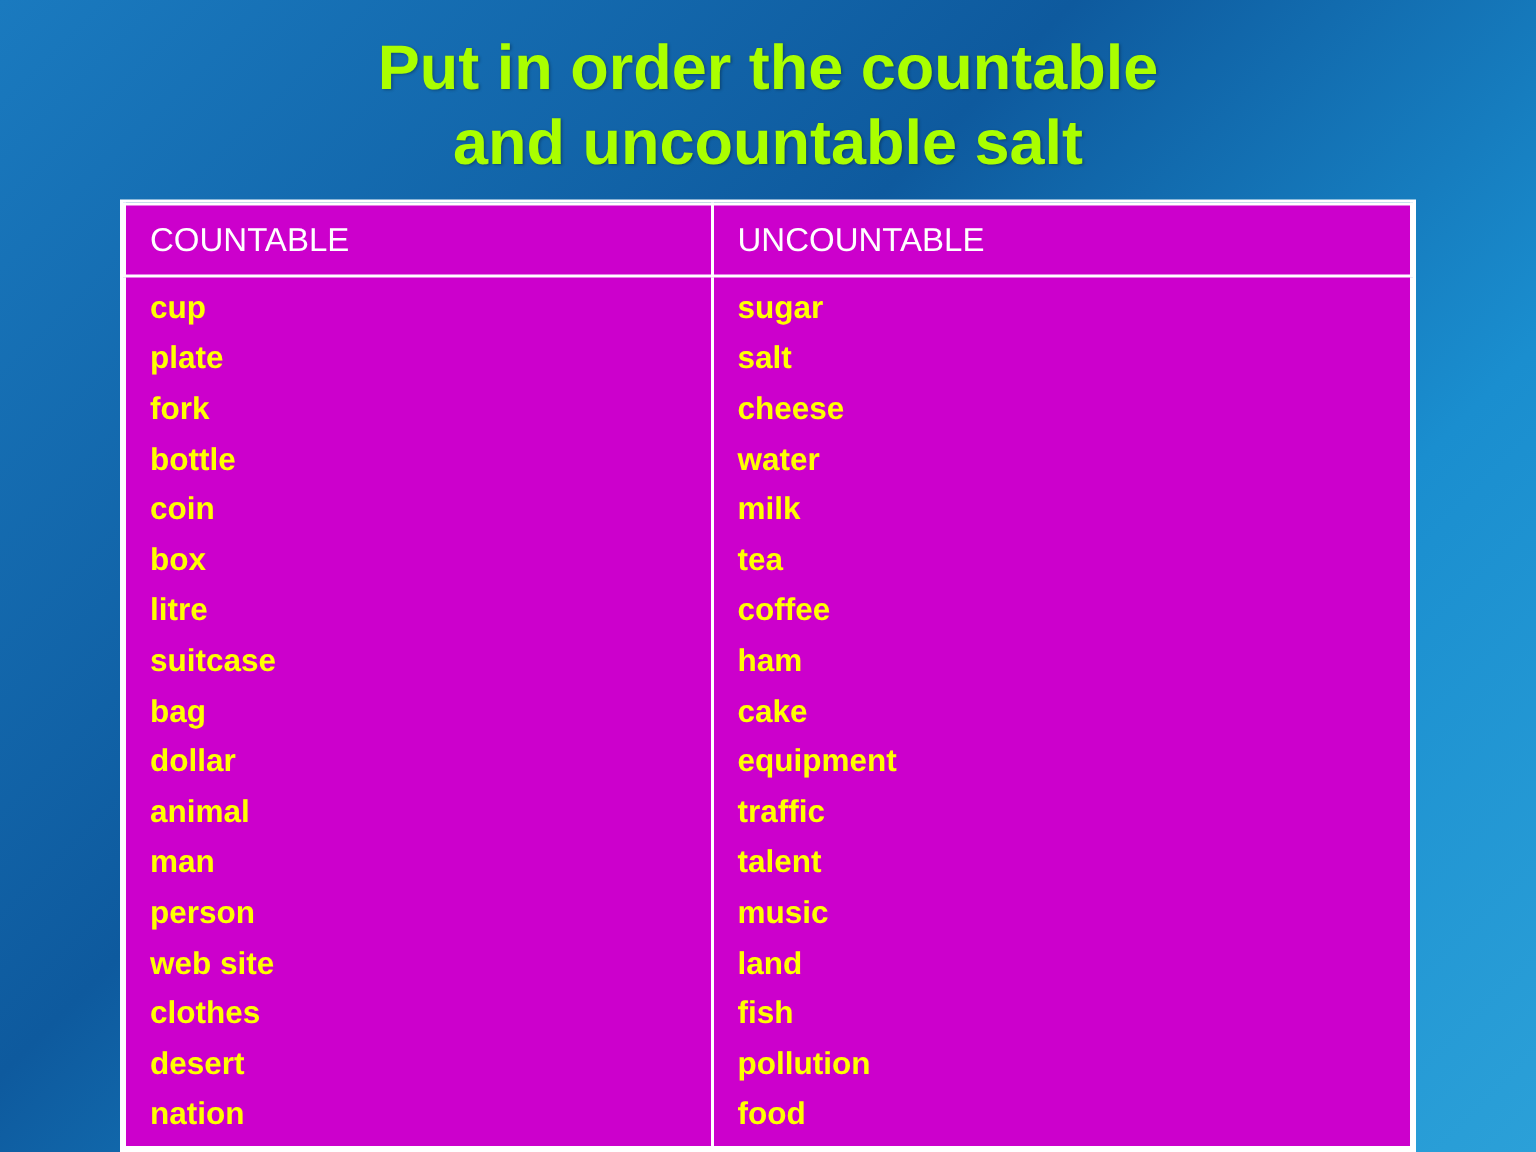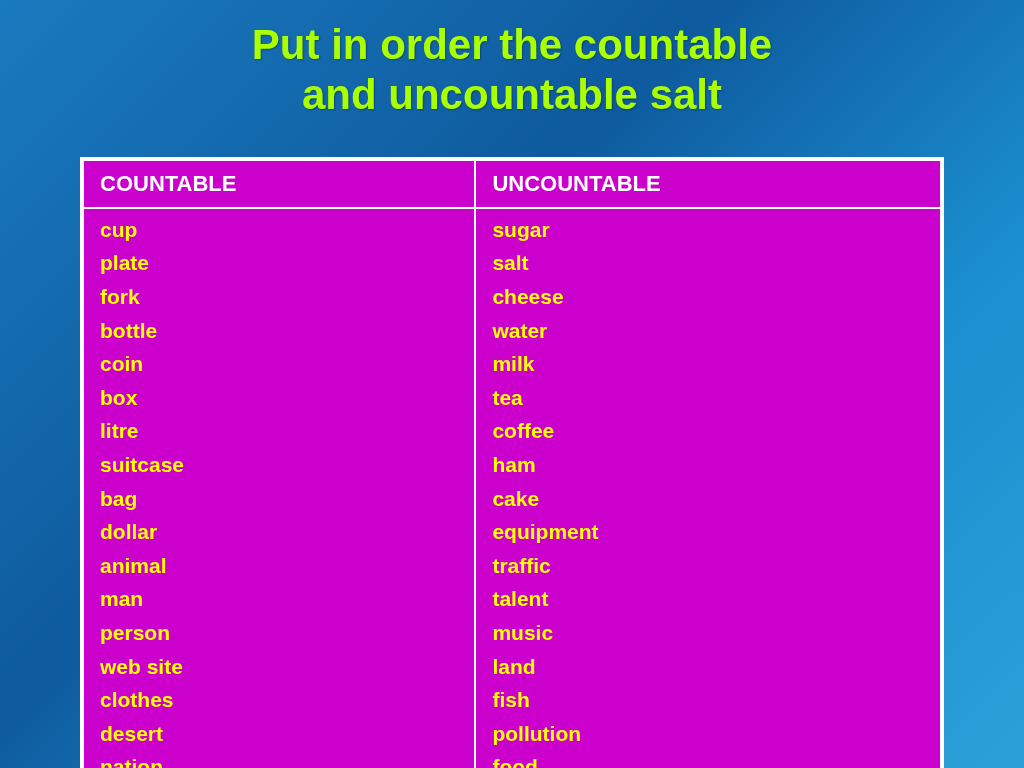--- a/index.html
+++ b/index.html
@@ -19,40 +19,40 @@
       padding: 20px 80px;
       font-family: Arial, sans-serif;
       overflow: hidden;
     }
 
     .title {
       color: #aaff00;
       font-size: 42px;
       font-weight: bold;
       text-align: center;
-      margin-bottom: 36px;
+      margin-bottom: 12px;
       line-height: 1.2;
       text-shadow: 1px 1px 2px rgba(0,0,0,0.3);
     }
 
     .table-container {
       width: 100%;
       border: 2px solid white;
     }
 
     table {
       width: 100%;
       border-collapse: collapse;
     }
 
     thead tr th {
       background-color: #cc00cc;
       color: white;
       font-size: 22px;
-      font-weight: bold;
+      font-weight: normal;
       padding: 10px 16px;
       text-align: left;
       border: 2px solid white;
     }
 
     tbody tr td {
       background-color: #cc00cc;
       color: #ffff00;
       font-size: 21px;
       font-weight: bold;

